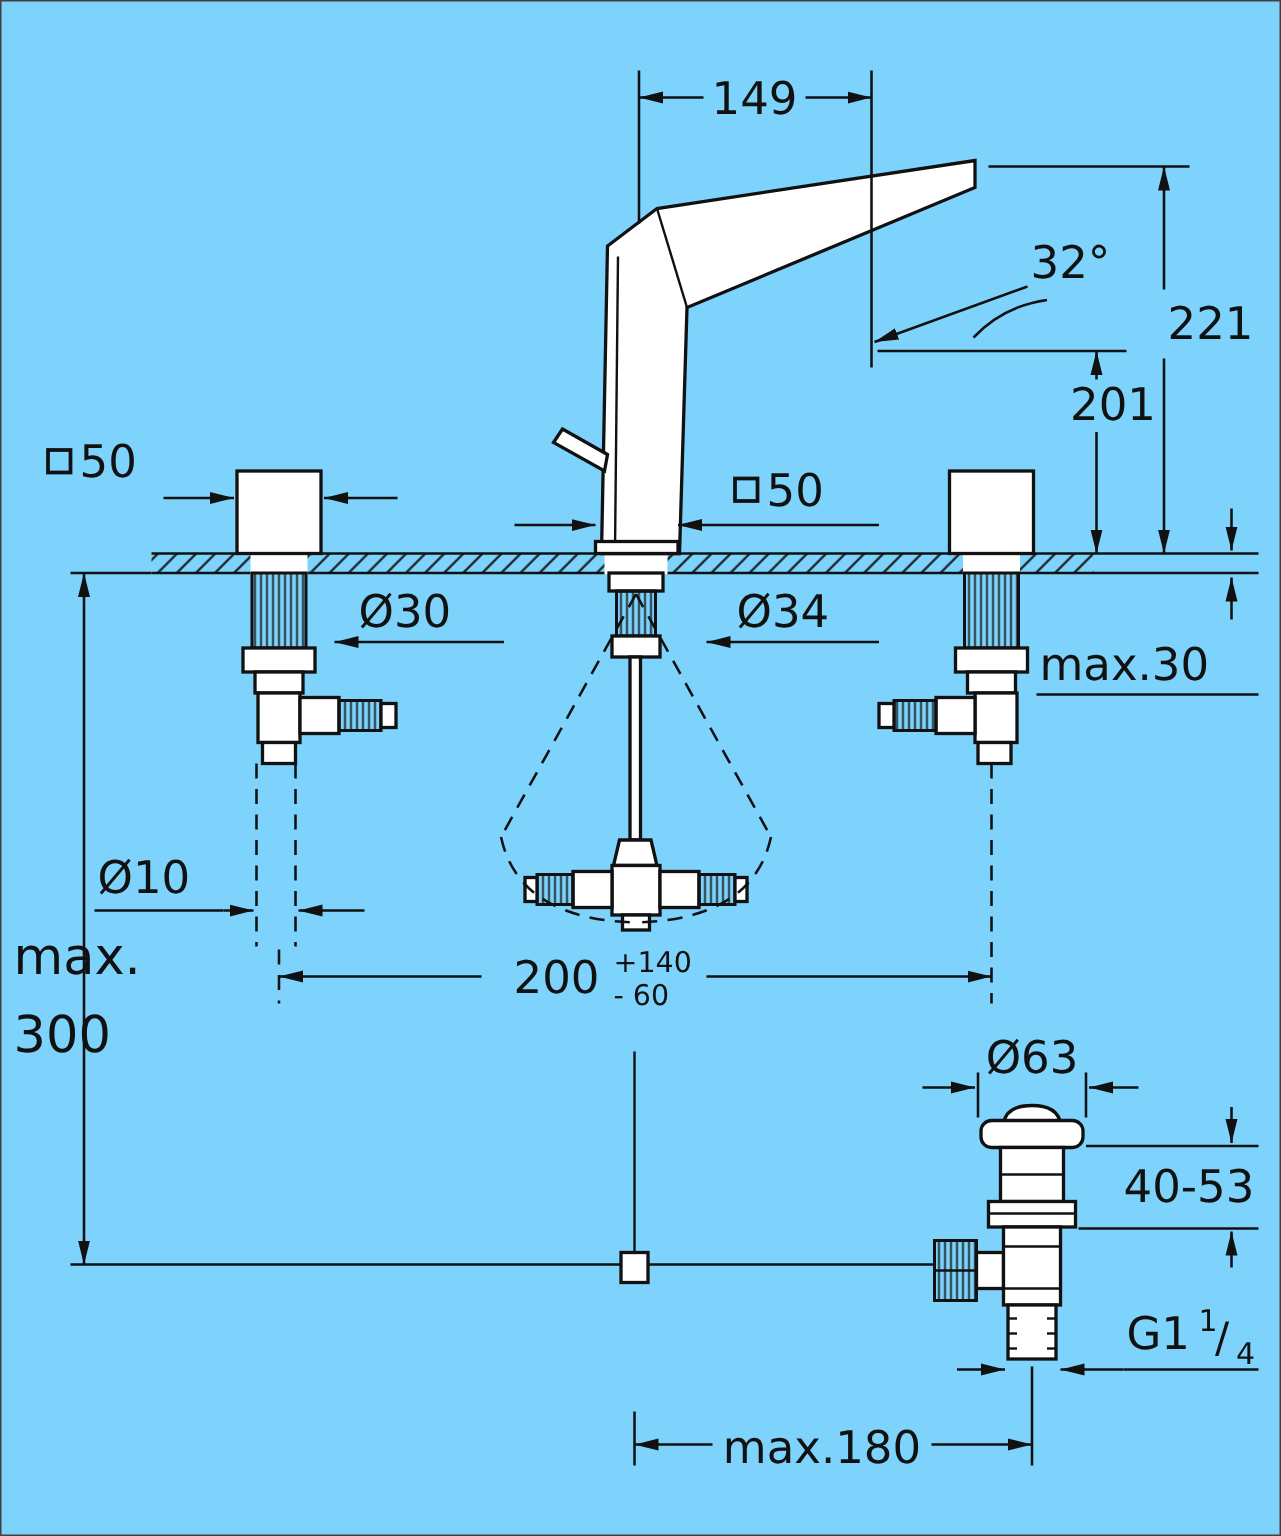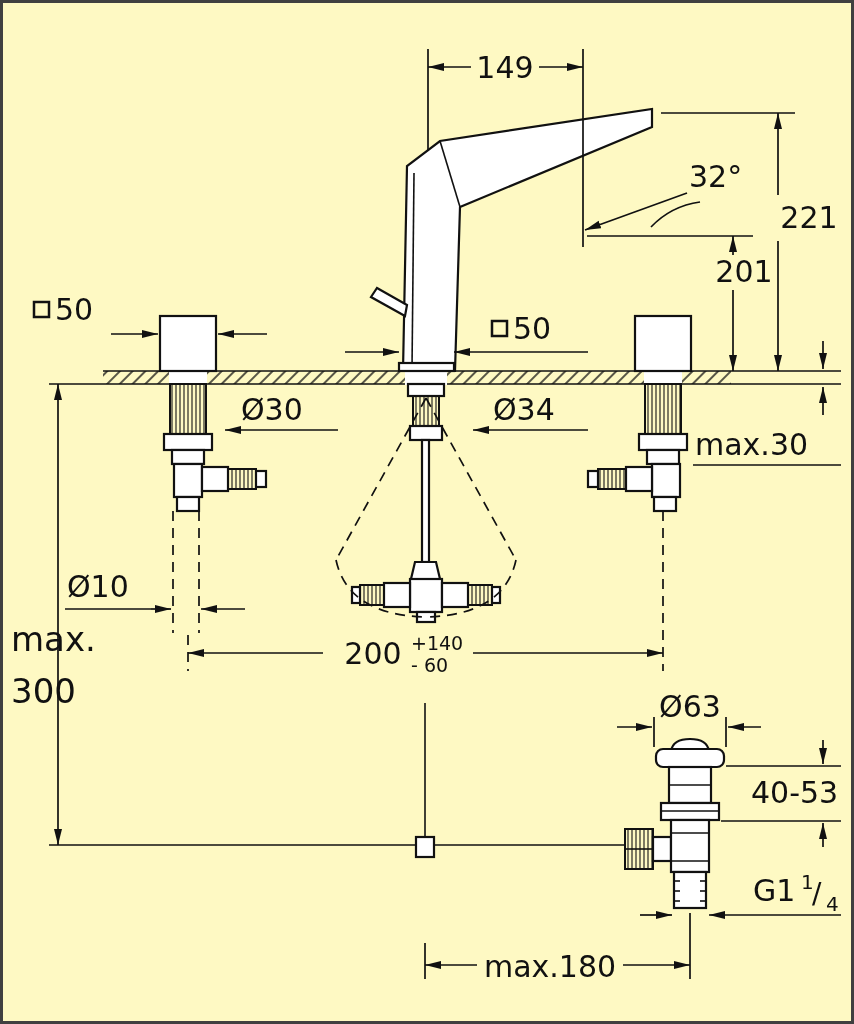--- a/index.html
+++ b/index.html
@@ -1,18 +1,18 @@
 <!DOCTYPE html>
 <html><head>
 <meta charset="utf-8">
 <style>
   html,body{margin:0;padding:0;background:#ffffff;}
   .page{
-    width:854px;height:1024px;position:relative;background:#fef9c3;
-    border:3px solid #404040;box-sizing:border-box;overflow:hidden;
+    width:854px;height:1024px;position:relative;background:#7dd3fc;
+    border:1px solid #404040;box-sizing:border-box;overflow:hidden;
     font-family:"DejaVu Sans","Liberation Sans",sans-serif;
   }
   svg{display:block;}
   .obj{stroke:#111111;stroke-width:2.2;fill:#ffffff;}
   .objthin{stroke:#111111;stroke-width:1.6;fill:none;}
   .knurlfill{stroke:#111111;stroke-width:2;fill:url(#knurl);}
   .dim{stroke:#111111;stroke-width:1.7;fill:none;}
   .dash{stroke:#111111;stroke-width:1.7;fill:none;stroke-dasharray:10 7;}
   .blank{fill:#ffffff;stroke:none;}
   text{fill:#111111;font-family:"DejaVu Sans","Liberation Sans",sans-serif;}

